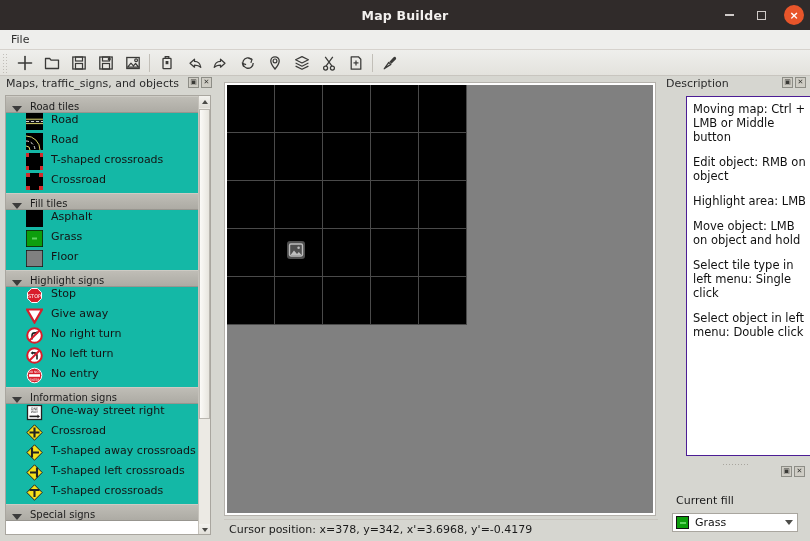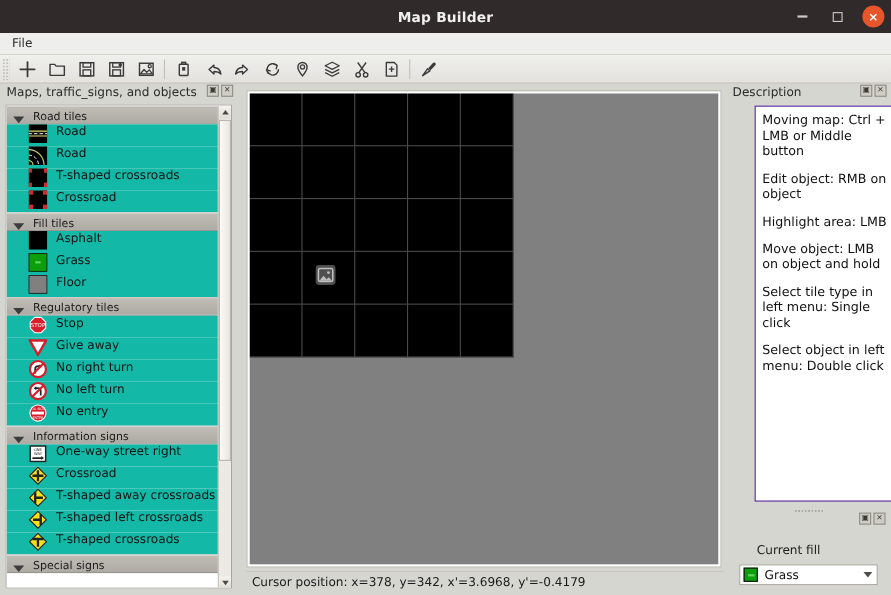--- a/index.html
+++ b/index.html
@@ -195,21 +195,21 @@
     background-size: 3px 3px;
   }
 
   
   .fillpanel {
     position: absolute; left: 662px; top: 466px; width: 146px; height: 73px;
     background: #d6d6d0;
   }
   .fillpanel .dock-title { justify-content: flex-end; padding-right: 3px; }
   .fill-label {
-    position: absolute; left: 26px; top: 28px; font-size: 11px; color: #1c1c1c;
+    position: absolute; left: 14px; top: 28px; font-size: 11px; color: #1c1c1c;
   }
   .combo {
     position: absolute; left: 10px; top: 47px; width: 126px; height: 19px;
     background: #ffffff; border: 1px solid #a9a69f;
     display: flex; align-items: center; padding-left: 3px;
   }
   .combo .swatch {
     width: 13px; height: 13px; background: #0d9e0d; border: 1px solid #111;
     margin-right: 6px; flex: 0 0 auto; position: relative;
   }
@@ -457,21 +457,21 @@
           <span class="ico">
             <svg class="sgn" viewBox="0 0 17 17">
                 <rect width="17" height="17" fill="#808080" stroke="#111" stroke-width="1.4"></rect>
               </svg>
           </span>
           <span class="lbl">Floor</span>
         </div>
 
         <div class="grp">
           <span class="caret"></span>
-          <span>Regulatory tiles</span>
+          <span>Highlight signs</span>
         </div>
         <div class="row">
           <span class="ico">
             <svg class="sgn" viewBox="0 0 17 17">
                 <polygon points="5.6,1.5 11.4,1.5 15.5,5.6 15.5,11.4 11.4,15.5 5.6,15.5 1.5,11.4 1.5,5.6" fill="#d81e2c" stroke="#fff" stroke-width="1"></polygon>
                 <text x="8.5" y="10.6" font-size="5" fill="#fff" text-anchor="middle" font-family="DejaVu Sans">STOP</text>
               </svg>
           </span>
           <span class="lbl">Stop</span>
         </div>

